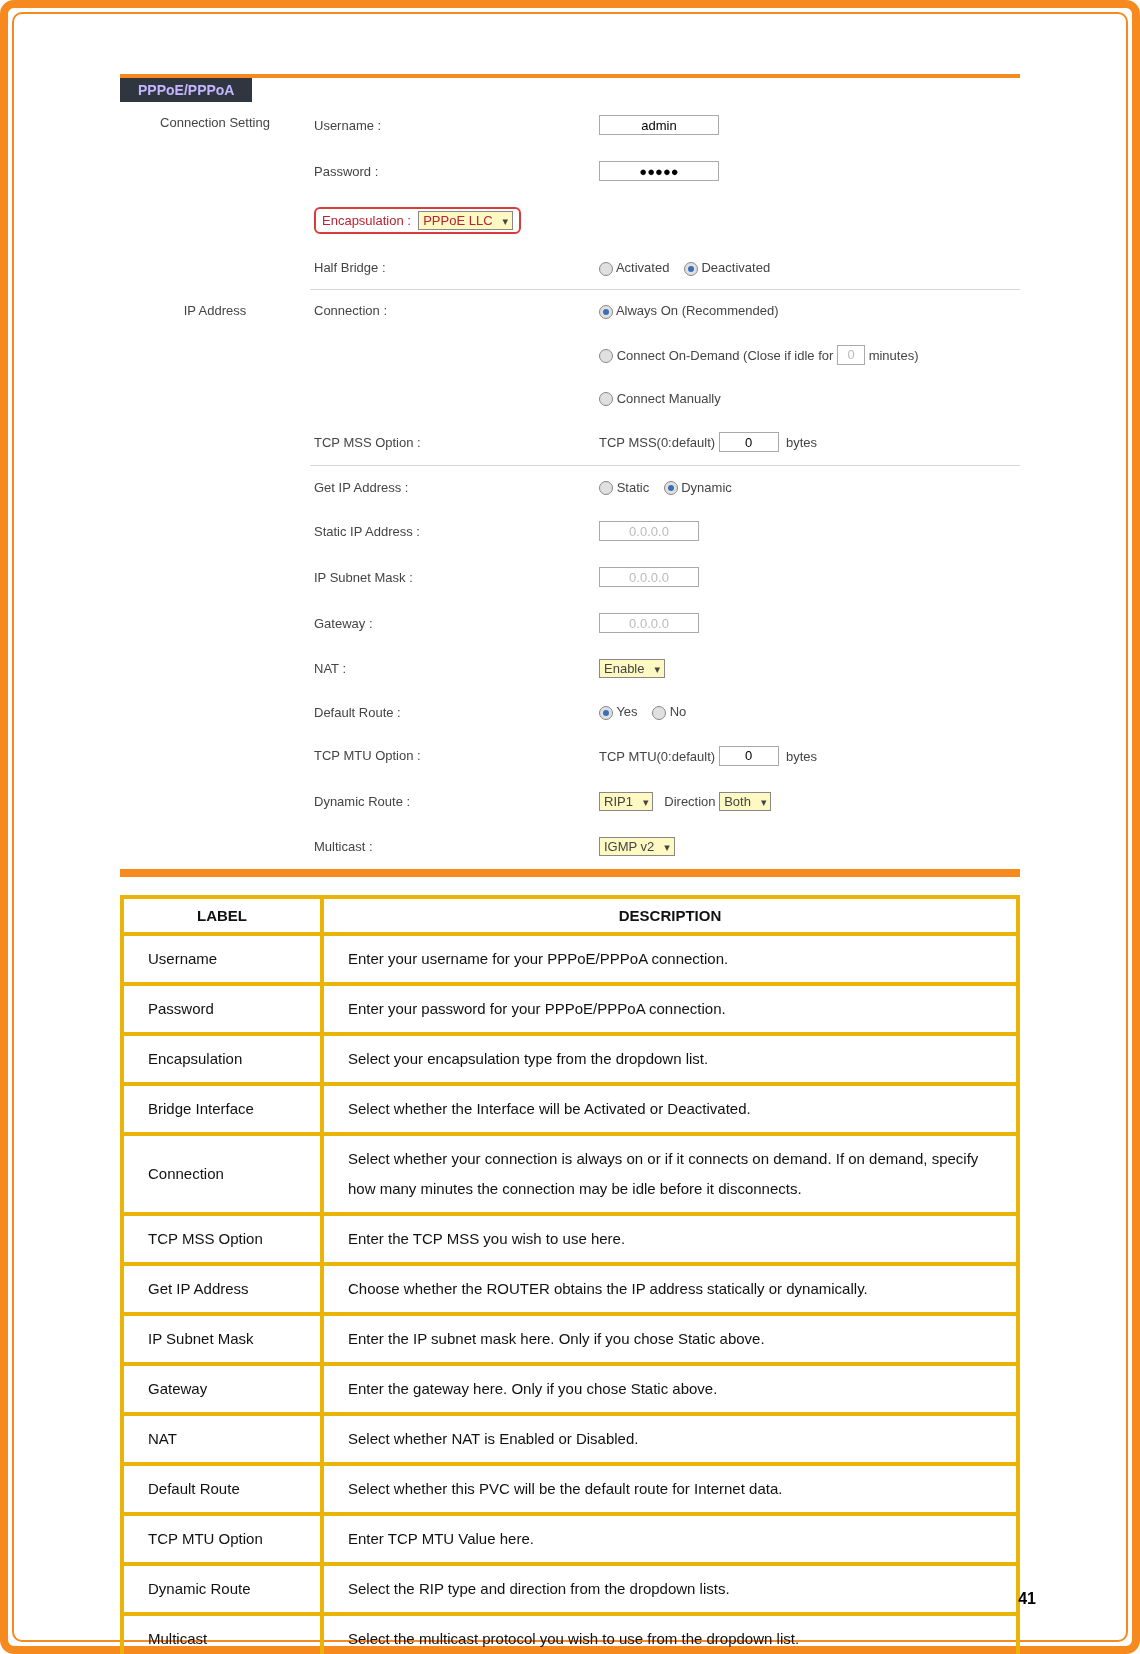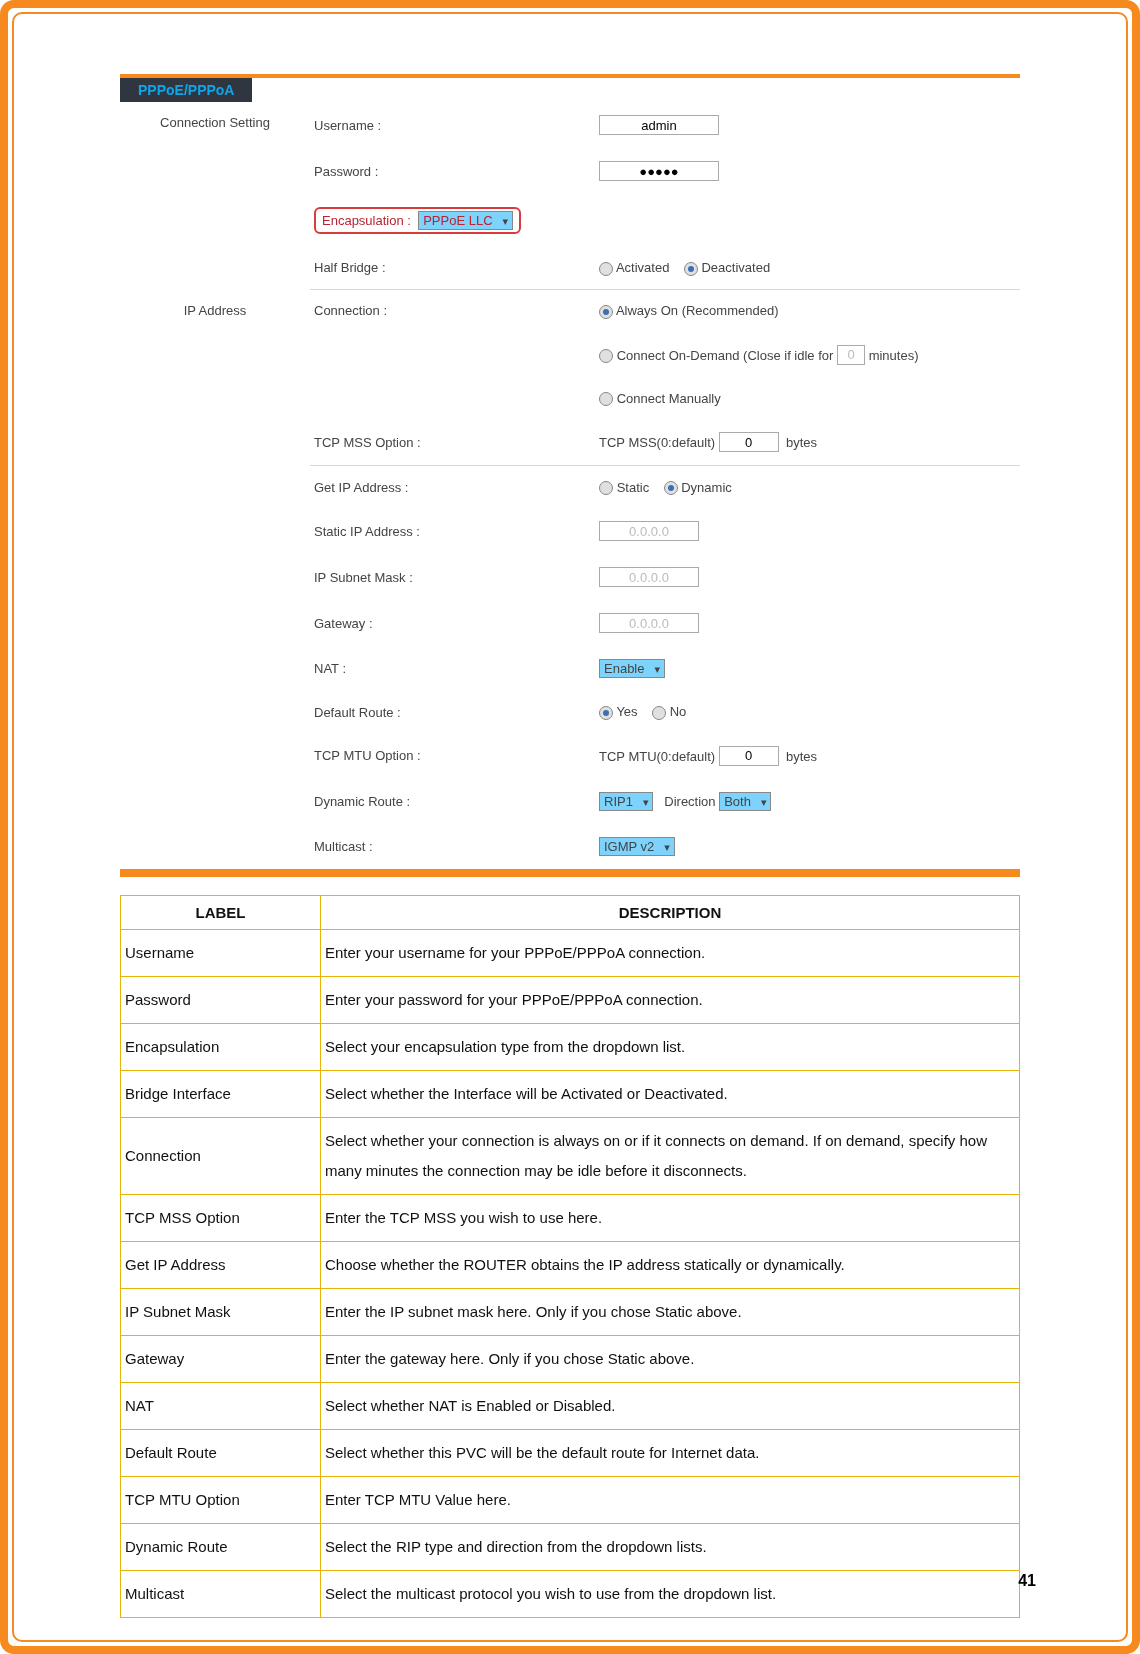--- a/index.html
+++ b/index.html
@@ -2,43 +2,43 @@
 <html><head>
 <meta charset="utf-8">
 <style>
   * { box-sizing: border-box; }
   body { margin:0; padding:0; background:#fff; font-family:Arial,sans-serif; }
   .page-border { border:8px solid #f68a1e; border-radius:14px; padding:4px; width:1140px; height:1654px; margin:0 auto; }
   .page-inner  { border:2px solid #f68a1e; border-radius:10px; width:100%; height:100%; padding:60px 72px 40px 72px; position:relative; }
 
   
   .shot { border-top:4px solid #f68a1e; border-bottom:8px solid #f68a1e; background:#fff; width:900px; margin:0 auto 18px auto; }
-  .tab-title { background:#303640; color:#0ea5e9; font:bold 14px Arial; padding:4px 18px; display:inline-block; }
+  .tab-title { background:#303640; color:#c4b5fd; font:bold 14px Arial; padding:4px 18px; display:inline-block; }
   .section-label { width:190px; text-align:center; font:bold 14px Arial; color:#222; vertical-align:top; padding-top:8px; }
   .rows { width:100%; border-collapse:collapse; }
   .rows td { padding:13px 4px; font:13px Arial; color:#444; }
   .field-label { text-align:left; width:285px; white-space:nowrap; }
   .val-cell { }
   .hr-line { border-top:1px solid #d8d8d8; height:1px; padding:0 !important; }
   input.tx { font:13px Arial; height:20px; border:1px solid #aaa; padding:0 3px; background:#fff;text-align:center; }
   input.tx.dis { color:#bbb; }
-  .drop { display:inline-block; border:1px solid #888; font:13px Arial; padding:1px 4px; position:relative; background:#7dd3fc; }
+  .drop { display:inline-block; border:1px solid #888; font:13px Arial; padding:1px 4px; position:relative; background:#fef9c3; }
   .drop::after { content:"▾"; margin-left:10px; font-size:11px; color:#444; }
   .radio-dot { display:inline-block; width:14px; height:14px; border:1px solid #888; border-radius:50%; background:radial-gradient(circle,#e0e0e0 0 100%); vertical-align:middle; position:relative; }
   .radio-dot.sel::after { content:""; position:absolute; left:3px; top:3px; width:6px; height:6px; border-radius:50%; background:#3a6fb7; }
   .enc-box { border:2px solid #d93b3b; border-radius:6px; display:inline-block; padding:2px 6px; }
 
   
   table.desc { border-collapse:collapse; width:900px; margin:0 auto; }
-  table.desc th, table.desc td { border:1px solid #eab308; padding:8px 4px; font:15px Arial; color:#111; }
+  table.desc th, table.desc td { border:4px solid #eab308; padding:8px 24px; font:15px Arial; color:#111; }
   table.desc th { text-align:center; font-weight:bold; }
   table.desc td.lcol { width:200px; }
   table.desc td.dcol { line-height:2; }
 
-  .page-no { position:absolute; right:90px; bottom:50px; font:bold 16px Arial; }
+  .page-no { position:absolute; right:90px; bottom:32px; font:bold 16px Arial; }
 </style>
 </head>
 <body>
 
 <div class="page-border">
     <div class="page-inner">
 
   <div class="shot">
     <div class="tab-title">PPPoE/PPPoA</div>
 

